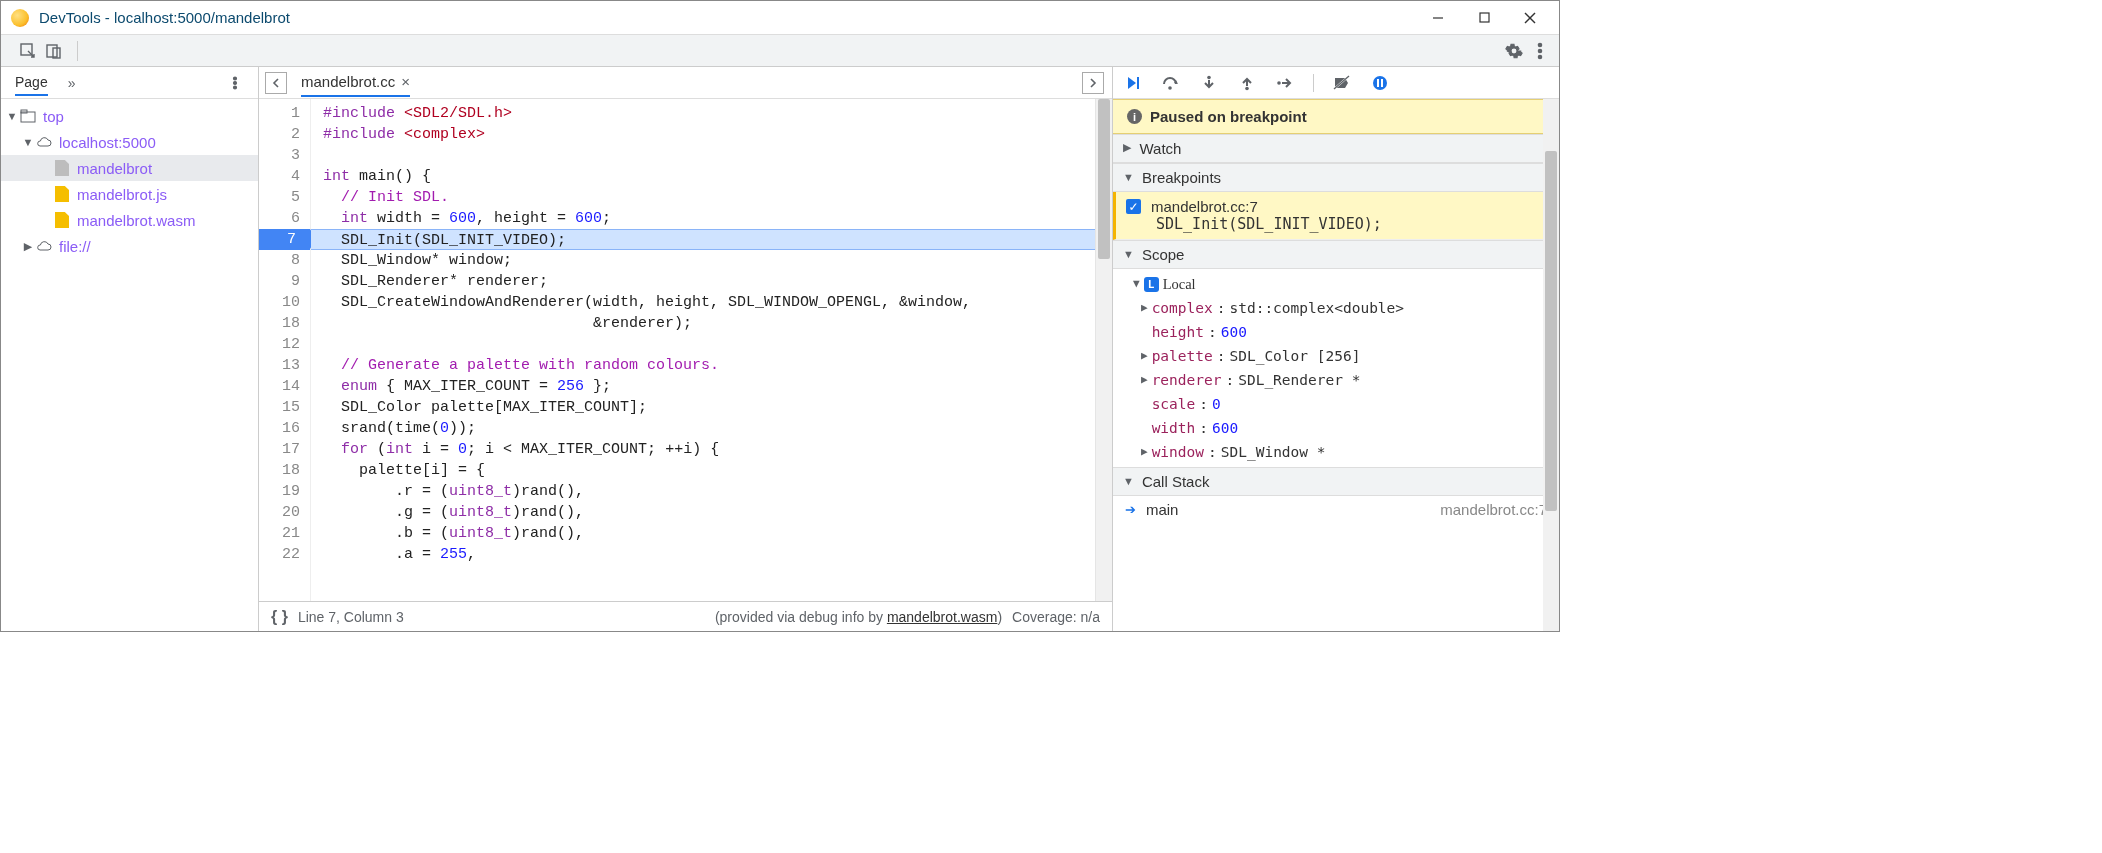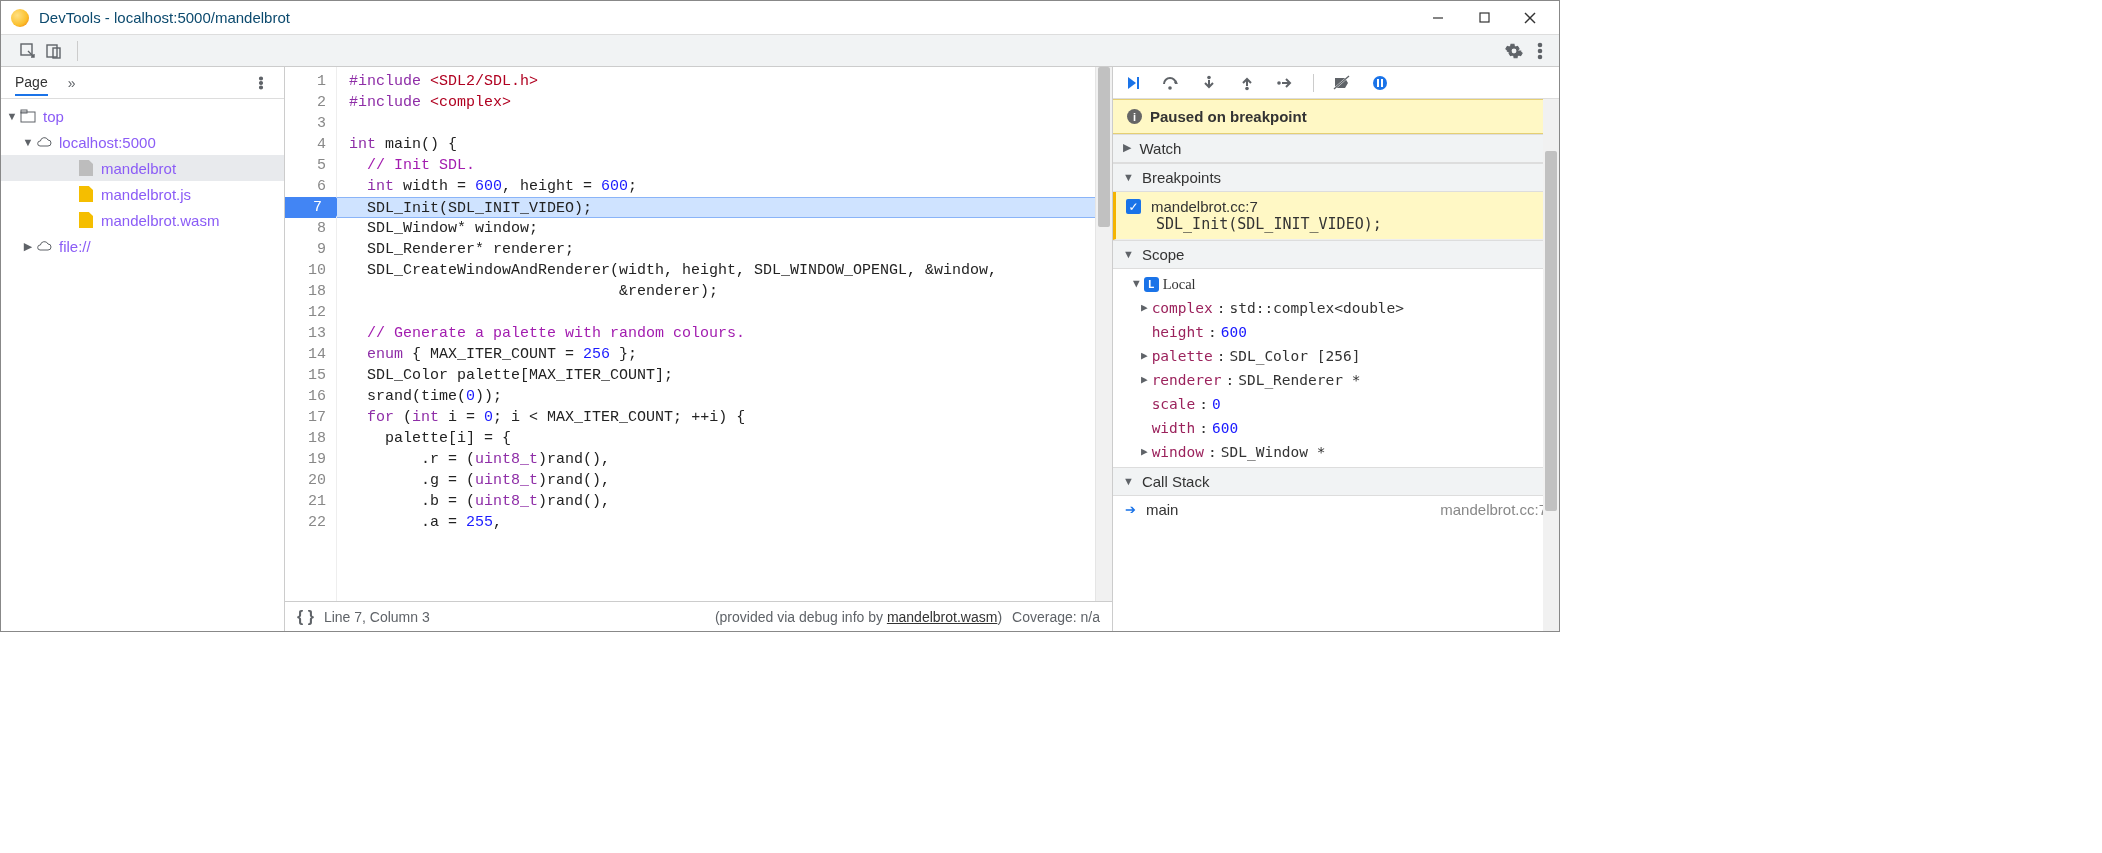--- a/index.html
+++ b/index.html
@@ -45,21 +45,21 @@
 }
 .tb-icon { width: 26px; height: 26px; display:flex; align-items:center; justify-content:center; color:#5f6368; }
 .tb-icon svg { stroke:#5f6368; stroke-width:1.4; fill: none; }
 .tb-div { width:1px; height:20px; background:#ccc; margin: 0 10px; }
 .tabs { display: flex; gap: 24px; align-items: center; }
 .tab { font-size: 15px; color: #5f6368; padding: 6px 0 5px 0; cursor:pointer; }
 .tab.active { color: #1a73e8; border-bottom: 2px solid #1a73e8; }
 .toolbar .spacer { flex: 1; }
 .main { flex:1; display:flex; min-height:0; }
 .sidebar {
-  width: 284px;
+  width: 258px;
   background: #fff;
   border-right: 1px solid #ccc;
   display:flex; flex-direction:column;
 }
 .sidebar-header {
   height: 32px;
   display:flex; align-items:center;
   padding: 0 10px 0 14px;
   border-bottom: 1px solid #ddd;
 }
@@ -69,21 +69,21 @@
 .sidebar-header .chev { margin-left: 20px; font-size: 14px; color: #5f6368; }
 .sidebar-header .more { margin-left: auto; }
 .tree { padding: 4px 0; font-size: 15px; }
 .tree-row { display:flex; align-items:center; height: 26px; padding: 0 4px; }
 .tree-row .twist { width: 14px; text-align:center; color:#5f6368; font-size: 11px; }
 .tree-row .ticon { width: 18px; height: 16px; margin: 0 6px 0 0; display:flex; align-items:center; justify-content:center; }
 .tree-row .lbl { color:#8b5cf6; }
 .tree-row.selected { background: #e8eaed; }
 .indent0 { padding-left: 4px; }
 .indent1 { padding-left: 20px; }
-.indent2 { padding-left: 76px; }
+.indent2 { padding-left: 52px; }
 .file-icon { width: 14px; height: 16px; background:#f5be00; clip-path: polygon(0 0, 70% 0, 100% 25%, 100% 100%, 0 100%); }
 .file-icon.gray { background:#bdbdbd; }
 
 .editor-wrapper { display:flex; flex:1; flex-direction:column; background:#fff; border-right:1px solid #ccc; min-width:0; }
 .editor-tabs { height:32px; display:flex; align-items:center; border-bottom:1px solid #ddd; padding: 0 8px 0 6px; }
 .nav-icon { width:22px; height:22px; display:flex; align-items:center; justify-content:center; border:1px solid #aaa; }
 .filetab { margin-left: 14px; font-size: 15px; color:#333; border-bottom: 2px solid #1a73e8; padding: 5px 0; display:flex; align-items:center; gap:6px; }
 .filetab .close { color:#5f6368; font-size:15px; }
 .editor-wrap { flex:1; display:flex; position:relative; font-family: Consolas, "Courier New", monospace; font-size: 15px; line-height: 21px; overflow: hidden; }
 .gutter { width: 52px; text-align:right; color:#888; padding: 4px 10px 0 0; background:#fff; border-right: 1px solid #eee;}
@@ -258,20 +258,37 @@
               <svg width="18" height="14">
                 <path d="M5 11h8a3 3 0 000-6 4 4 0 00-7.6 1A2.5 2.5 0 005 11z" stroke="#5f6368" fill="none"></path>
               </svg>
             </span>
           <span class="lbl">file://</span>
         </div>
       </div>
     </div>
 
     <div class="editor-wrapper">
+      <div class="editor-tabs">
+        <div class="nav-icon">
+            <svg width="12" height="12">
+              <path d="M8 2 L4 6 L8 10" stroke="#5f6368" fill="none" stroke-width="1.6"></path>
+            </svg>
+          </div>
+        <div class="filetab">
+          <span>mandelbrot.cc</span>
+          <span class="close">×</span>
+        </div>
+        <div style="flex:1"></div>
+        <div class="nav-icon">
+            <svg width="12" height="12">
+              <path d="M4 2 L8 6 L4 10" stroke="#5f6368" fill="none" stroke-width="1.6"></path>
+            </svg>
+          </div>
+      </div>
       <div class="editor-wrap">
         <div class="gutter" id="gutter">
             <div>1</div>
             <div>2</div>
             <div>3</div>
             <div>4</div>
             <div>5</div>
             <div>6</div>
             <div class="bp">7</div>
             <div>8</div>

